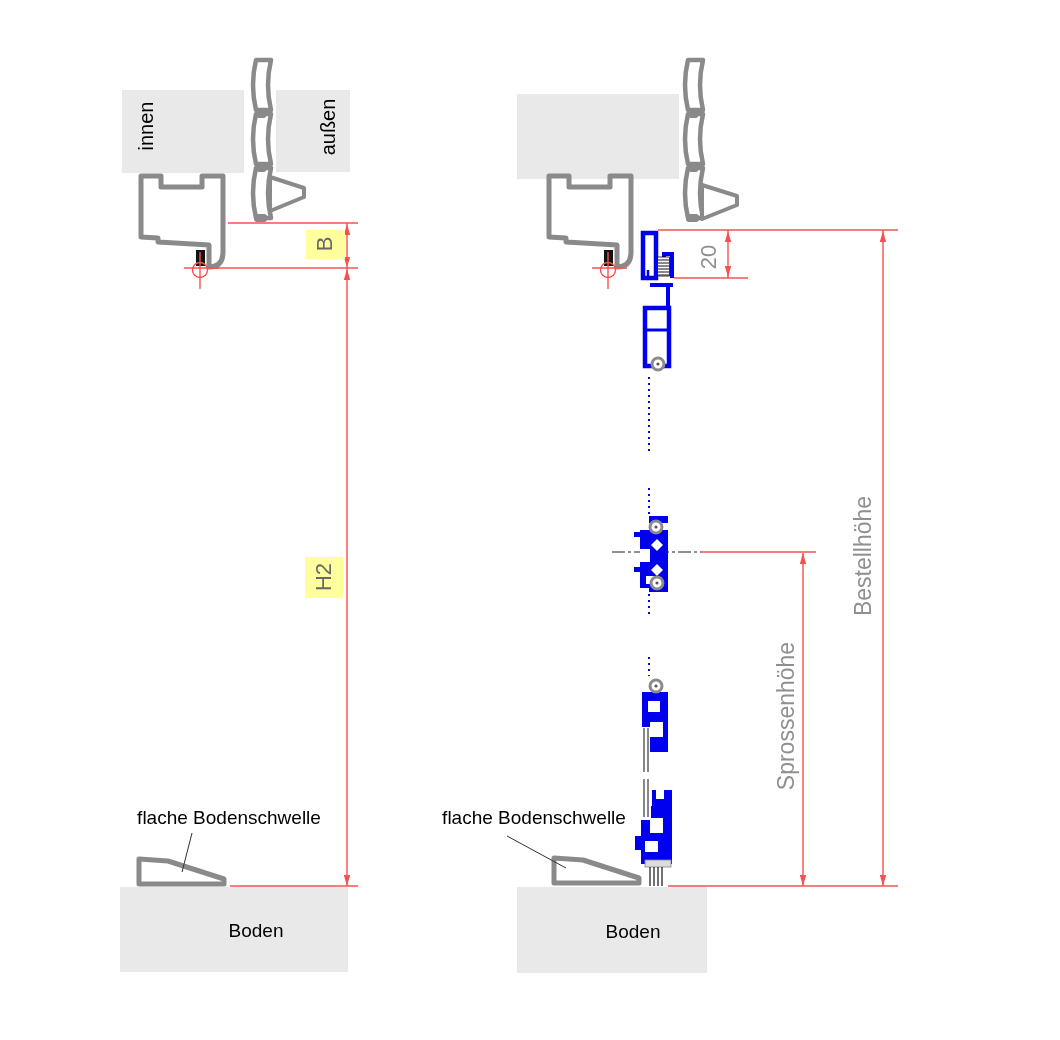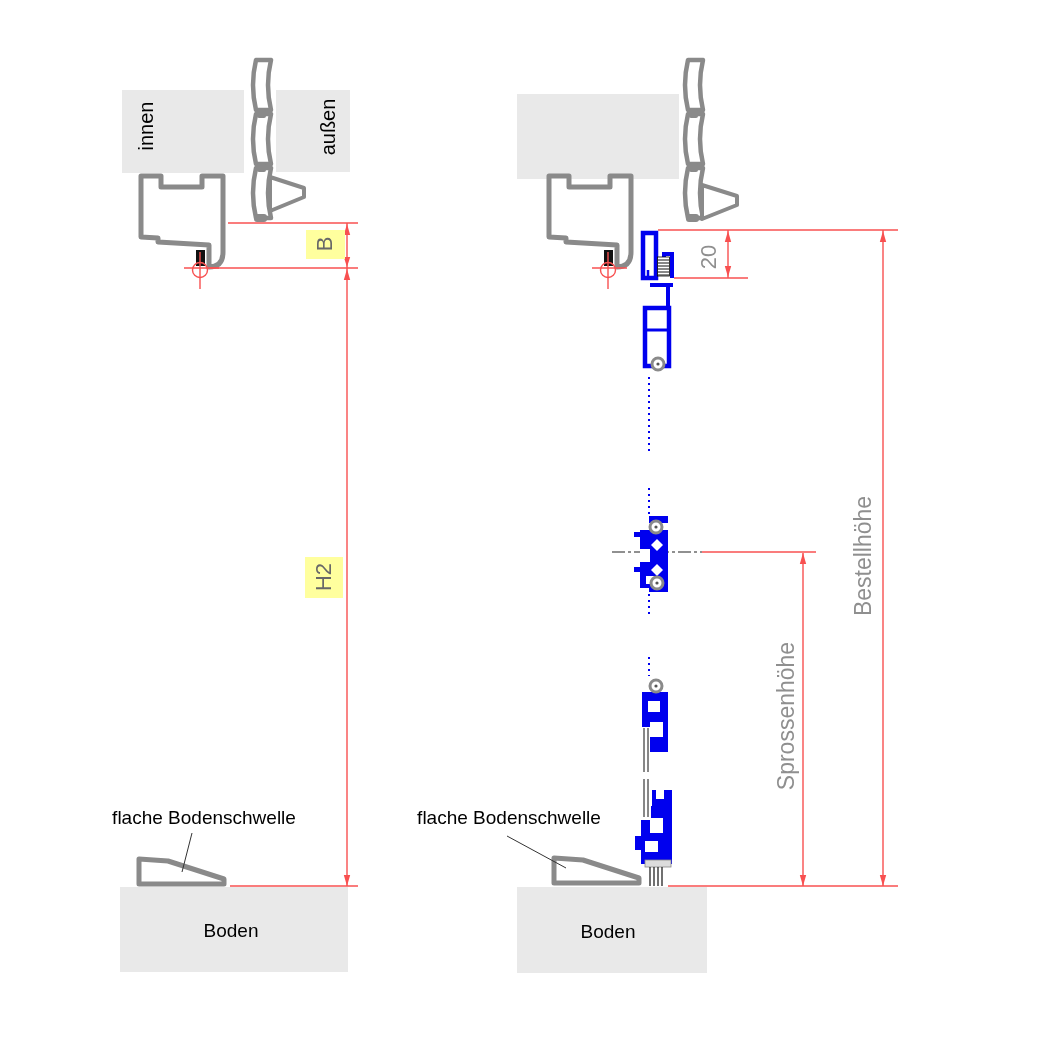--- a/index.html
+++ b/index.html
@@ -15,21 +15,21 @@
   .blue-s{stroke:#0000ee;stroke-width:4.5;fill:#ffffff;stroke-linejoin:miter;}
   .blue-l{stroke:#0000ee;stroke-width:4;fill:none;}
   .bluef{fill:#0000ee;stroke:none;}
   .whitef{fill:#ffffff;stroke:none;}
   .blk{stroke:#111111;stroke-width:1;fill:none;}
 
   
   .vlabel{position:absolute;transform:translate(-50%,-50%) rotate(-90deg);
           white-space:nowrap;line-height:1;}
   .hlabel{position:absolute;transform:translate(-50%,-50%);
-          white-space:nowrap;line-height:1;}
+          white-space:nowrap;line-height:1;margin-left:25px;}
   .black{color:#000000;}
   .dimgray{color:#8f8f8f;}
   .framedim{color:#686868;}
   .fs19{font-size:19px;}
   .fs20{font-size:20px;}
   .fs22{font-size:22px;}
   .fs23{font-size:23px;}
   .ylw{position:absolute;background:#ffff9e;}
 </style>
 </head>

